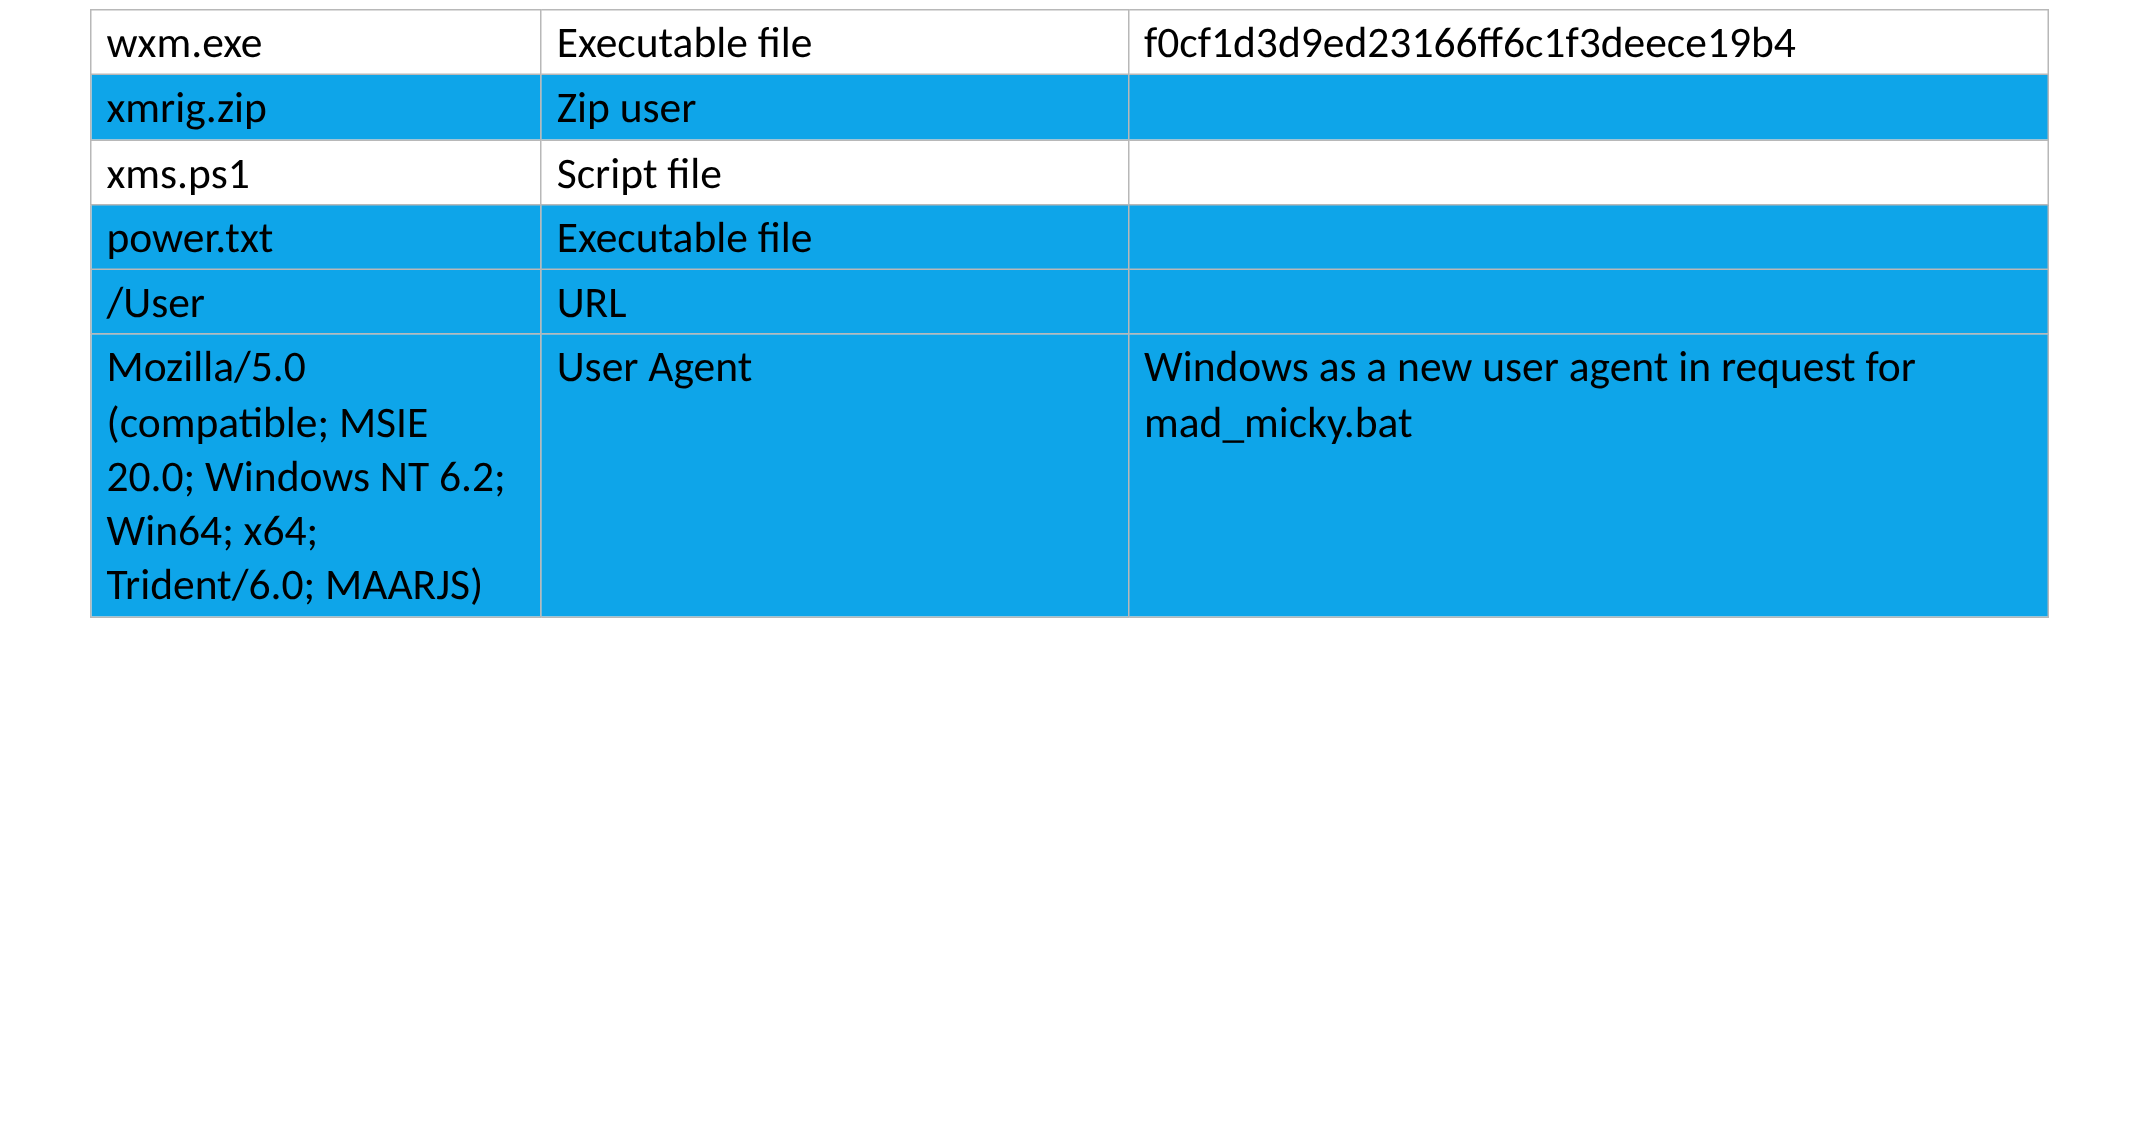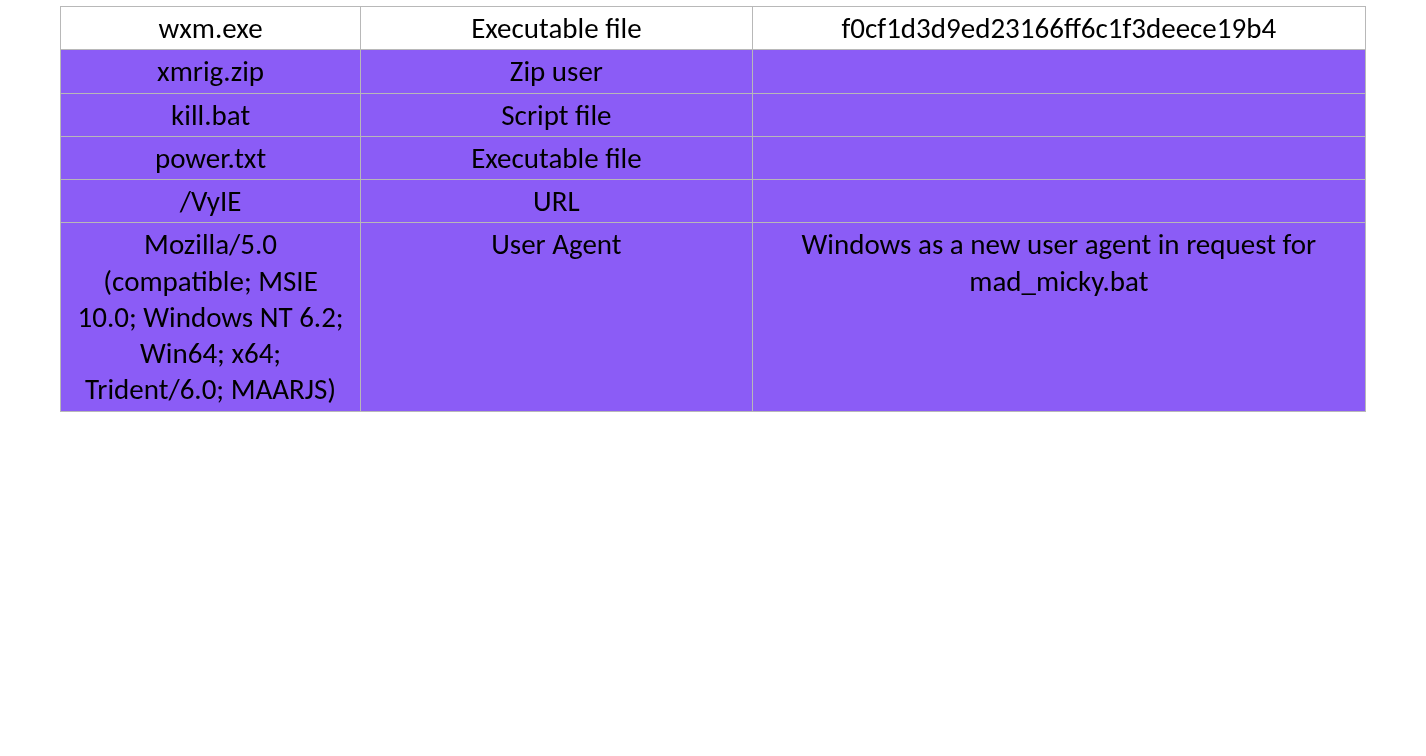--- a/index.html
+++ b/index.html
@@ -16,27 +16,27 @@
     padding: 6px 60px 20px 60px;
   }
   table {
     border-collapse: collapse;
     width: 100%;
     table-layout: fixed;
   }
   td {
     border: 1px solid #b8b8b8;
     padding: 3px 10px 3px 10px;
-    text-align: center;
+    text-align: left;
     vertical-align: top;
     line-height: 1.25;
     word-wrap: break-word;
   }
   tr.alt td {
-    background: #8b5cf6;
+    background: #0ea5e9;
   }
   col.c1 { width: 23%; }
   col.c2 { width: 30%; }
   col.c3 { width: 47%; }
 </style>
 </head>
 <body>
 
 <div class="wrap">
   <table>
@@ -49,35 +49,35 @@
         <tr>
           <td>wxm.exe</td>
           <td>Executable file</td>
           <td>f0cf1d3d9ed23166ff6c1f3deece19b4</td>
         </tr>
         <tr class="alt">
           <td>xmrig.zip</td>
           <td>Zip user</td>
           <td></td>
         </tr>
-        <tr class="alt">
-          <td>kill.bat</td>
+        <tr>
+          <td>xms.ps1</td>
           <td>Script file</td>
           <td></td>
         </tr>
         <tr class="alt">
           <td>power.txt</td>
           <td>Executable file</td>
           <td></td>
         </tr>
         <tr class="alt">
-          <td>/VyIE</td>
+          <td>/User</td>
           <td>URL</td>
           <td></td>
         </tr>
         <tr class="alt">
-          <td>Mozilla/5.0 (compatible; MSIE 10.0; Windows NT 6.2; Win64; x64; Trident/6.0; MAARJS)</td>
+          <td>Mozilla/5.0 (compatible; MSIE 20.0; Windows NT 6.2; Win64; x64; Trident/6.0; MAARJS)</td>
           <td>User Agent</td>
           <td>Windows as a new user agent in request for mad_micky.bat</td>
         </tr>
       </tbody>
   </table>
 </div>
 
 </body></html>

